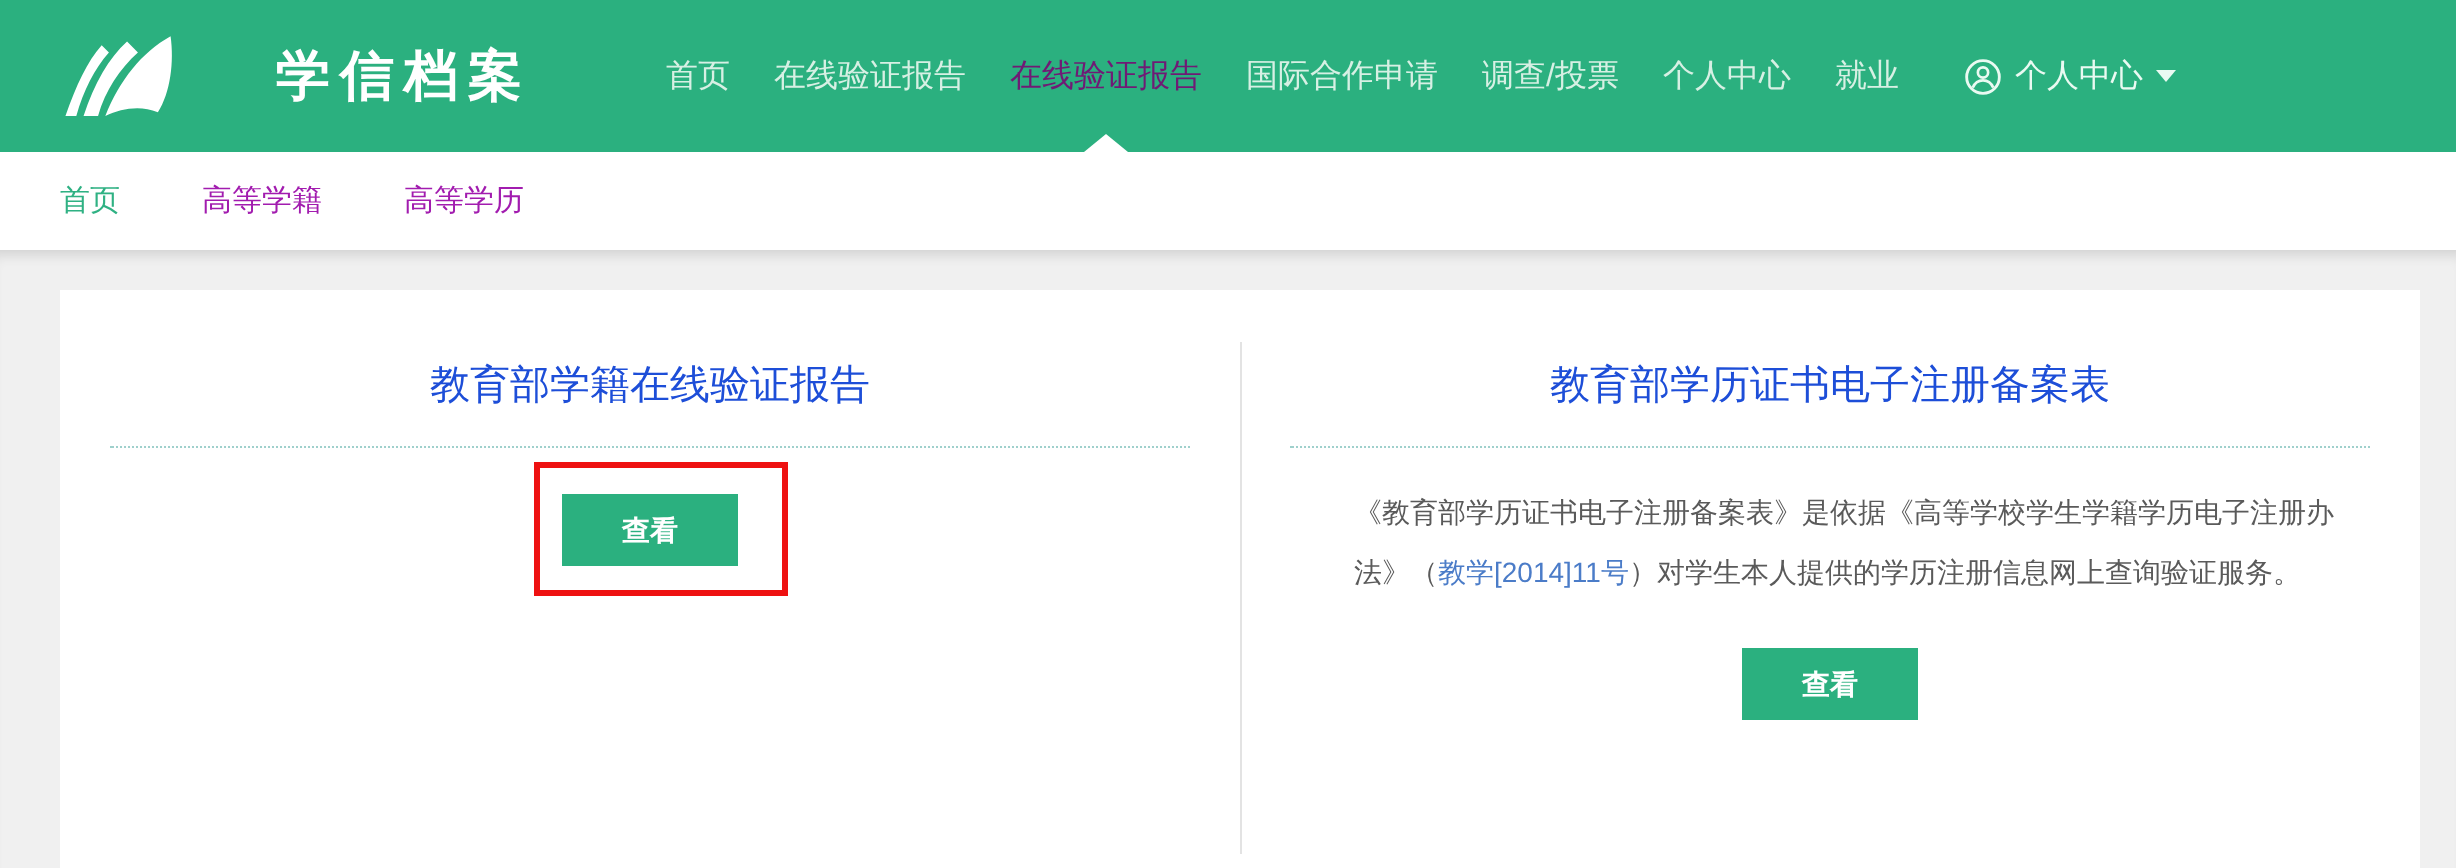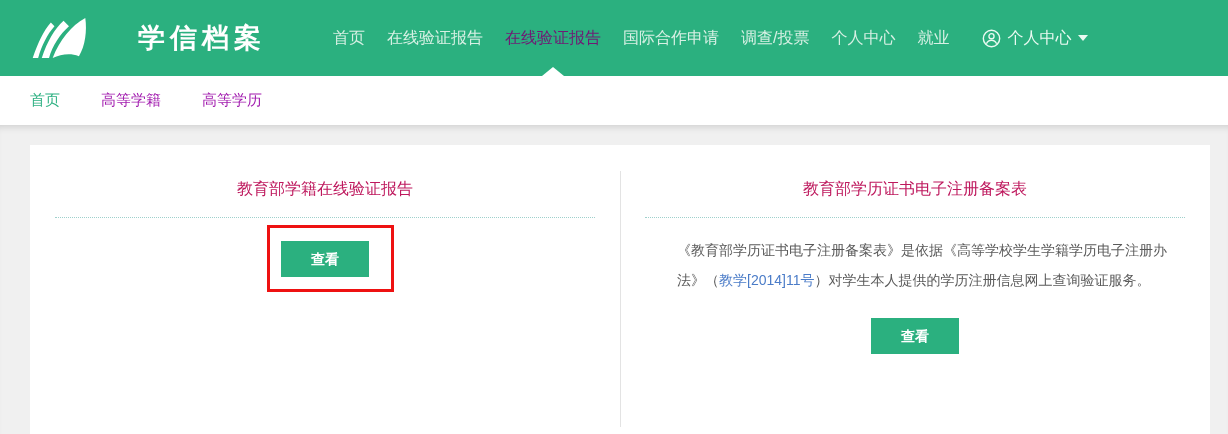--- a/index.html
+++ b/index.html
@@ -108,22 +108,22 @@
     position: absolute;
     left: 50%;
     top: 26px;
     bottom: 18px;
     width: 1px;
     background: #e3e3e3;
   }
   .panel { width: 50%; padding-top: 34px; }
   .panel-title {
     text-align: center;
-    font-size: 16px;
-    color: #be185d;
+    font-size: 20px;
+    color: #1d4ed8;
     margin: 0 25px;
     padding-bottom: 17px;
     border-bottom: 1px dotted #9fd0cc;
   }
   .panel-desc {
     margin: 17px 20px 0 57px;
     font-size: 14px;
     line-height: 30px;
     color: #5a5a5a;
   }

